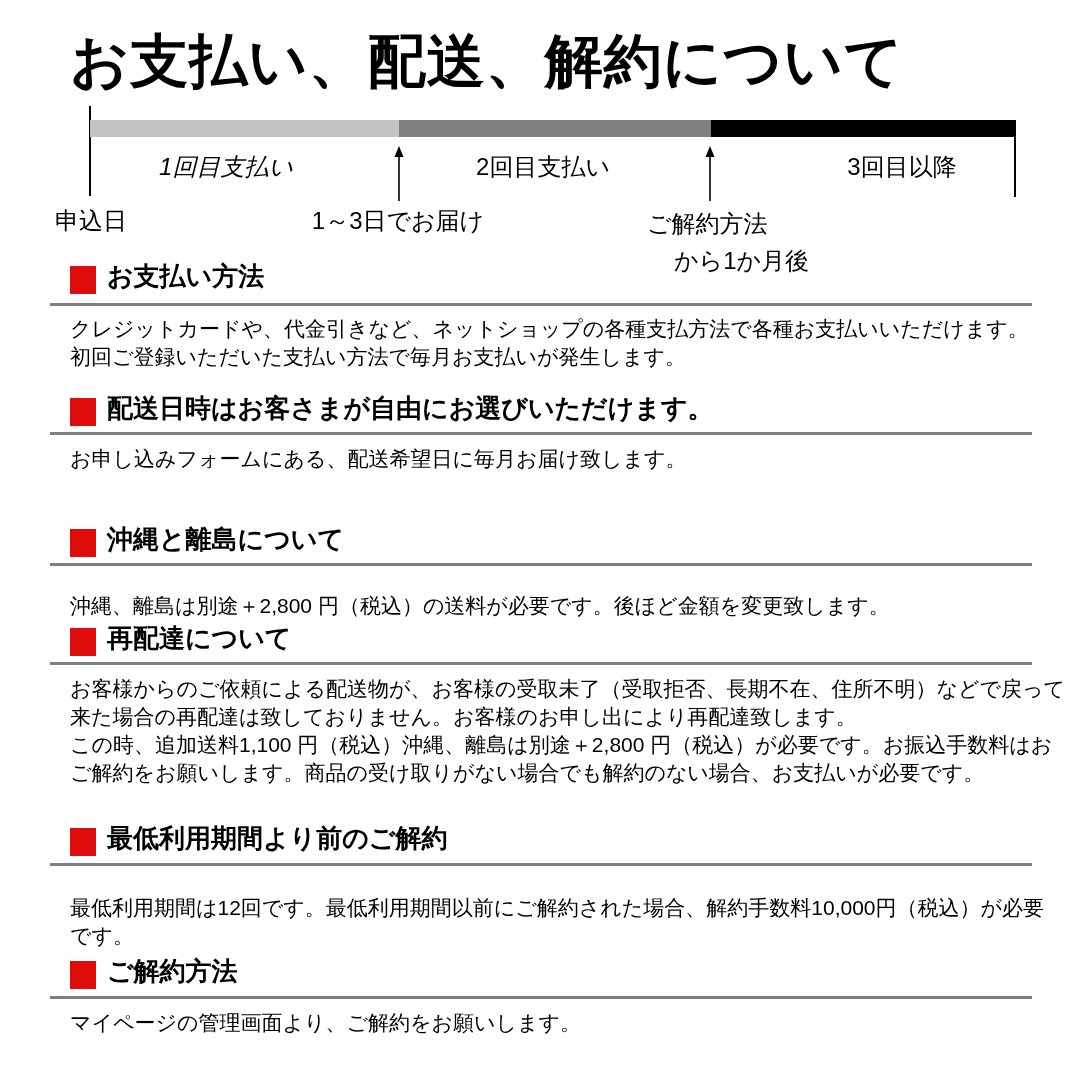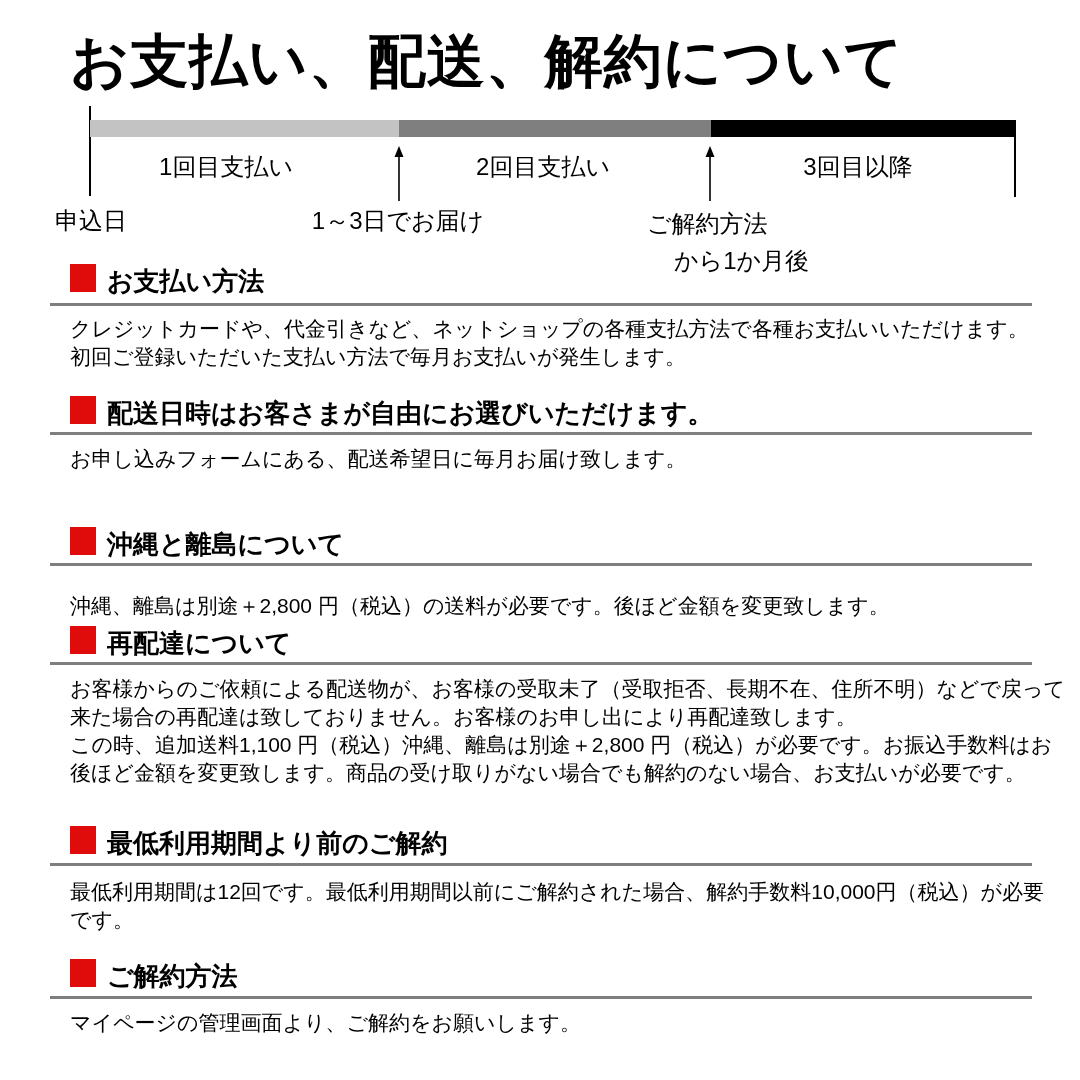--- a/index.html
+++ b/index.html
@@ -27,36 +27,36 @@
   .vline-right{left:1014px;top:137px;height:60px;}
   .tl-bar{left:90px;top:120px;height:17px;display:flex;}
   .tl-seg{height:100%;}
   .seg1{width:309px;background:#c3c3c3;}
   .seg2{width:312px;background:#7f7f7f;}
   .seg3{width:305px;background:#000000;}
   .tl-seg-label{
     top:151px;font-size:24px;font-weight:500;
     text-align:center;white-space:nowrap;
   }
-  .lbl1{left:90px;width:272px;}
+  .lbl1{left:90px;width:272px;font-style:italic;}
   .lbl2{left:399px;width:288px;}
-  .lbl3{left:708px;width:300px;}
+  .lbl3{left:752px;width:300px;}
   .tl-arrow{width:14px;height:56px;}
   .arrow1{left:392px;top:146px;}
   .arrow2{left:703px;top:146px;}
   .tl-milestone{font-size:24px;white-space:nowrap;}
   .ms-start{left:55px;top:205px;}
   .ms-arrow1{left:198px;top:205px;width:400px;text-align:center;}
   .ms-arrow2{left:647px;top:205px;line-height:37px;}
   .ms-arrow2 .l2{padding-left:7px;margin-left:20px;}
 
   
   .section{left:50px;width:982px;}
   .sec-head{
-    display:flex;align-items:flex-start;gap:11px;
+    display:flex;align-items:flex-end;gap:11px;
     padding-left:20px;height:30px;
   }
   .redsq{
     width:26px;height:28px;
     background:#e00b0b;
     flex:0 0 auto;
   }
   .sec-title{
     font-size:26px;font-weight:700;
     white-space:nowrap;
@@ -67,21 +67,21 @@
   .sec-body{
     padding-left:20px;
     font-size:21px;line-height:28px;
   }
   .bline{white-space:nowrap;}
 
   .s1{top:264px;} .s1 .divider{margin-top:9px;} .s1 .sec-body{margin-top:9px;}
   .s2{top:396px;} .s2 .divider{margin-top:6px;} .s2 .sec-body{margin-top:10px;}
   .s3{top:527px;} .s3 .divider{margin-top:6px;} .s3 .sec-body{margin-top:26px;}
   .s4{top:626px;} .s4 .divider{margin-top:6px;} .s4 .sec-body{margin-top:10px;}
-  .s5{top:826px;} .s5 .divider{margin-top:7px;} .s5 .sec-body{margin-top:12px;}
+  .s5{top:826px;} .s5 .divider{margin-top:7px;} .s5 .sec-body{margin-top:28px;}
   .s6{top:959px;} .s6 .divider{margin-top:7px;} .s6 .sec-body{margin-top:10px;}
 </style>
 </head>
 <body>
 
 <div class="abs page-title">お支払い、配送、解約について</div>
 
 <div>
   <div class="abs vline vline-left"></div>
   <div class="abs tl-bar">
@@ -149,21 +149,21 @@
 <div class="abs section s4">
   <div class="sec-head">
     <span class="redsq"></span>
     <span class="sec-title">再配達について</span>
   </div>
   <div class="divider"></div>
   <div class="sec-body">
     <div class="bline">お客様からのご依頼による配送物が、お客様の受取未了（受取拒否、長期不在、住所不明）などで戻って</div>
     <div class="bline">来た場合の再配達は致しておりません。お客様のお申し出により再配達致します。</div>
     <div class="bline">この時、追加送料1,100 円（税込）沖縄、離島は別途＋2,800 円（税込）が必要です。お振込手数料はお</div>
-    <div class="bline">後ほど金額を変更致します。商品の受け取りがない場合でも解約のない場合、お支払いが必要です。</div>
+    <div class="bline">ご解約をお願いします。商品の受け取りがない場合でも解約のない場合、お支払いが必要です。</div>
   </div>
 </div>
 
 <div class="abs section s5">
   <div class="sec-head">
     <span class="redsq"></span>
     <span class="sec-title">最低利用期間より前のご解約</span>
   </div>
   <div class="divider"></div>
   <div class="sec-body">

